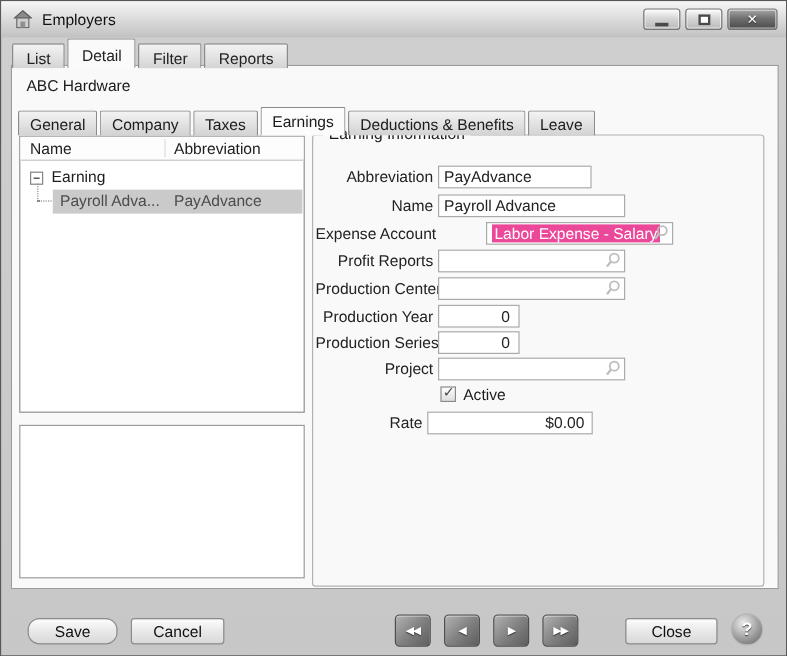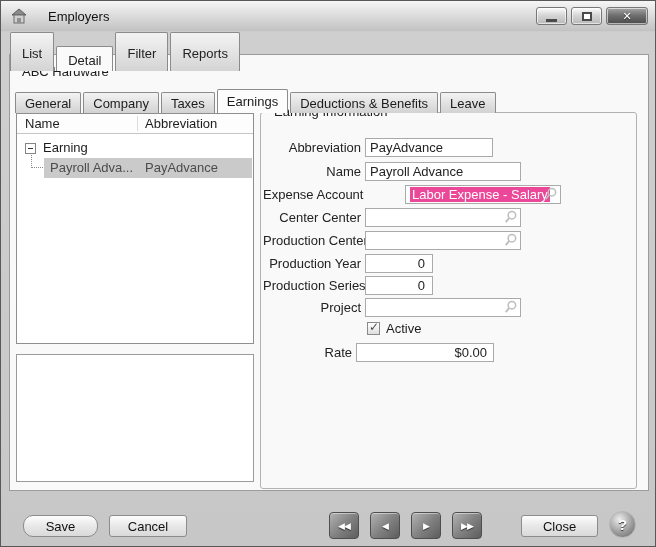--- a/index.html
+++ b/index.html
@@ -5,36 +5,36 @@
   * { margin:0; padding:0; box-sizing:border-box; }
   html,body { background:#fff; }
   body { font-family:"Liberation Sans","DejaVu Sans",sans-serif; font-size:13px; color:#1c1c1c; }
 
   .window { position:relative; width:656px; height:547px; background:#cdcdcd;
             border:1px solid #585858; overflow:hidden;
             background:linear-gradient(#e9e9e9,#c9c9c9 30px,#cfcfcf 31px,#c7c7c7); }
 
   
   .titlebar { position:absolute; top:0; left:0; right:0; height:30px;
-              display:flex; align-items:center; padding-left:10px; gap:21px;
+              display:flex; align-items:center; padding-left:10px; gap:8px;
               background:linear-gradient(#f6f6f6,#d6d6d6 60%,#c2c2c2); }
   .apptitle { font-size:13px; color:#111; }
   .winbtns { position:absolute; right:7px; top:6px; display:flex; gap:4px; }
   .winbtn { width:31px; height:18px; border:1px solid #777; border-radius:3px;
             background:linear-gradient(#fdfdfd,#d6d6d6 45%,#b9b9b9);
             display:flex; align-items:center; justify-content:center; cursor:default;
             box-shadow:inset 0 0 0 1px rgba(255,255,255,.6); }
   .winbtn.close { width:42px; background:linear-gradient(#a6a6a6,#707070 45%,#4b4b4b);
                   color:#fff; font-weight:bold; font-size:11px; text-shadow:0 1px 1px #222; }
   .glyph-min { width:11px; height:3px; background:#4a4a4a; margin-top:8px; }
   .glyph-max { width:10px; height:9px; border:2px solid #4a4a4a; background:#fff; }
 
   
   .tabstrip { position:absolute; top:31px; left:9px; display:flex; align-items:flex-end; gap:2px; z-index:3; }
-  .tab { height:39px; padding:2px 11px 0; background:linear-gradient(#f3f3f3,#d4d4d4);
+  .tab { height:21px; padding:2px 11px 0; background:linear-gradient(#f3f3f3,#d4d4d4);
          border:1px solid #8b8b8b; border-bottom:none; border-radius:2px 2px 0 0;
          color:#222; display:flex; align-items:center; cursor:default; }
   .tab.active { height:25px; background:#fafafa; position:relative; z-index:4; }
 
   
   .page { position:absolute; top:53px; left:8px; width:640px; height:437px;
           background:#f9f9f9; border:1px solid #9b9b9b; z-index:2; }
   .empname { position:absolute; left:12px; top:9px; }
 
   
@@ -213,21 +213,21 @@
         <div class="lookwrap">
           <div class="fld"><span class="seltext">Labor Expense - Salary</span></div>
           <svg class="mag" width="15" height="15" viewBox="0 0 16 16">
             <circle cx="9.5" cy="5.5" r="4" fill="none" stroke="#bdbdbd" stroke-width="1.6"></circle>
             <line x1="6.5" y1="8.5" x2="3" y2="13" stroke="#bdbdbd" stroke-width="2"></line>
           </svg>
         </div>
       </div>
 
       <div class="frow" style="top:94px;">
-        <span class="flabel">Center Center</span>
+        <span class="flabel">Profit Reports</span>
         <div class="lookwrap">
           <input class="fld" value="" style="">
           <svg class="mag" width="15" height="15" viewBox="0 0 16 16">
             <circle cx="9.5" cy="5.5" r="4" fill="none" stroke="#bdbdbd" stroke-width="1.6"></circle>
             <line x1="6.5" y1="8.5" x2="3" y2="13" stroke="#bdbdbd" stroke-width="2"></line>
           </svg>
         </div>
       </div>
 
       <div class="frow" style="top:117px;">

